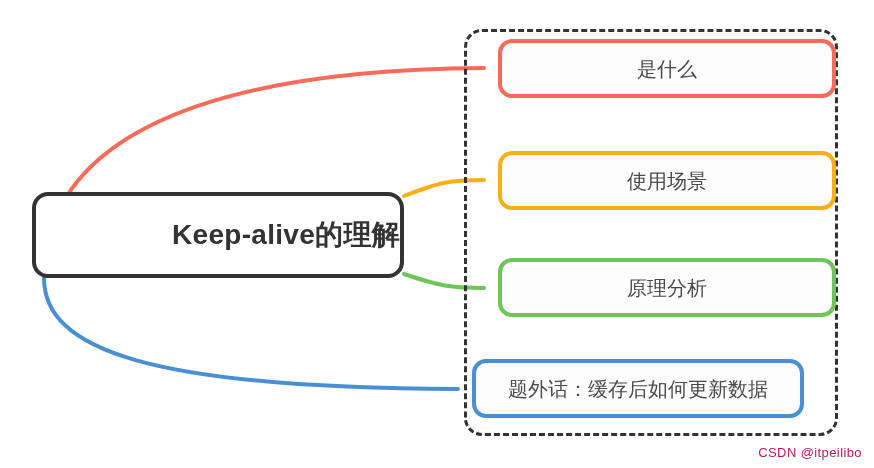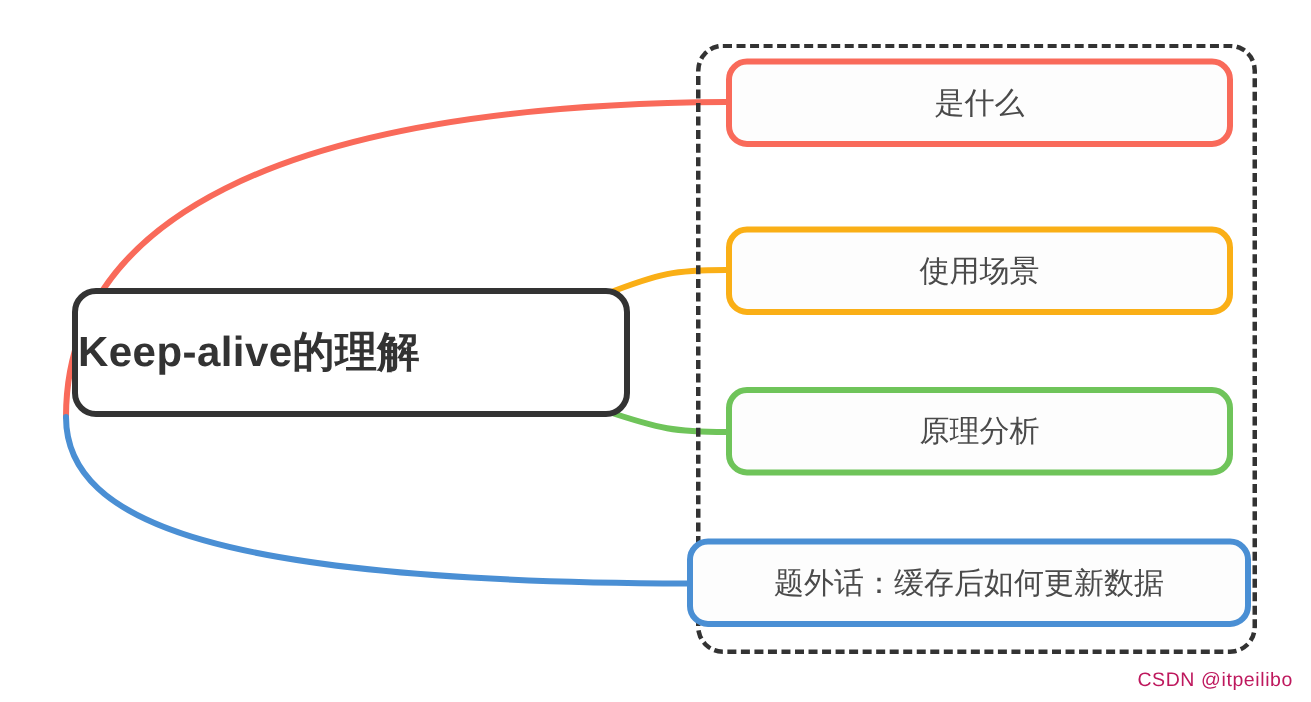--- a/index.html
+++ b/index.html
@@ -22,31 +22,31 @@
     left: 0;
     top: 0;
     width: 874px;
     height: 468px;
     pointer-events: none;
   }
 
   
   .root-node {
     position: absolute;
-    left: 48px;
+    left: 32px;
     top: 192px;
     width: 372px;
     height: 86px;
     box-sizing: border-box;
     border: 4px solid #333333;
     border-radius: 16px;
     background: #ffffff;
     display: flex;
     align-items: center;
-    justify-content: flex-start;
+    justify-content: flex-end;
     z-index: 3;
   }
   .root-label {
     font-size: 28px;
     font-weight: bold;
     color: #333333;
     letter-spacing: 0.3px;
     white-space: nowrap;
   }
 
@@ -69,32 +69,33 @@
     position: absolute;
     box-sizing: border-box;
     border-width: 4px;
     border-style: solid;
     border-radius: 14px;
     background: #fdfdfd;
     display: flex;
     align-items: center;
     justify-content: center;
     z-index: 4;
+    margin-left: 14px;
   }
   .branch-label {
     font-size: 20px;
     color: #4a4a4a;
     white-space: nowrap;
     line-height: 1;
   }
 
   .node-0 { left: 484px; top: 39px;  width: 338px; height: 59px; }
   .node-1 { left: 484px; top: 151px; width: 338px; height: 59px; }
   .node-2 { left: 484px; top: 258px; width: 338px; height: 59px; }
-  .node-3 { left: 458px; top: 359px; width: 376px; height: 59px; }
+  .node-3 { left: 458px; top: 359px; width: 332px; height: 59px; }
 
   
   .watermark {
     position: absolute;
     right: 12px;
     bottom: 8px;
     font-size: 13px;
     color: #be185d;
     letter-spacing: 0.4px;
     z-index: 5;

